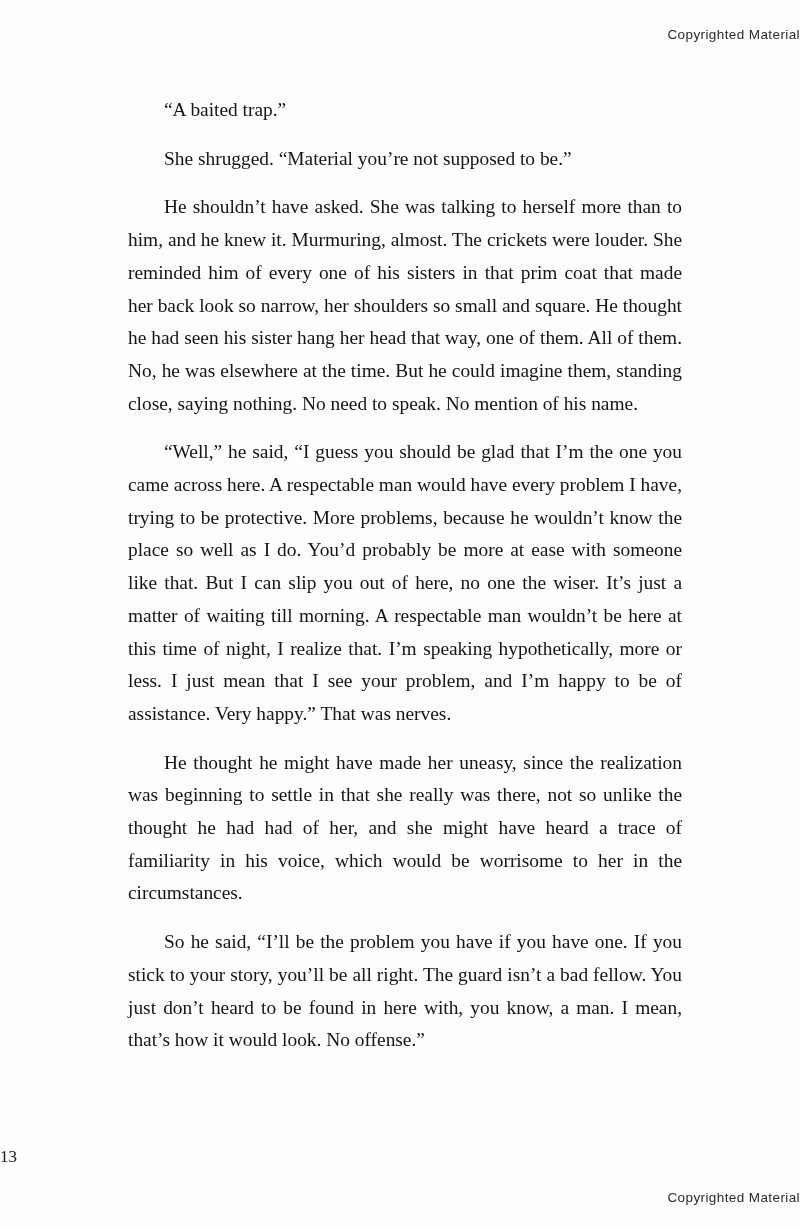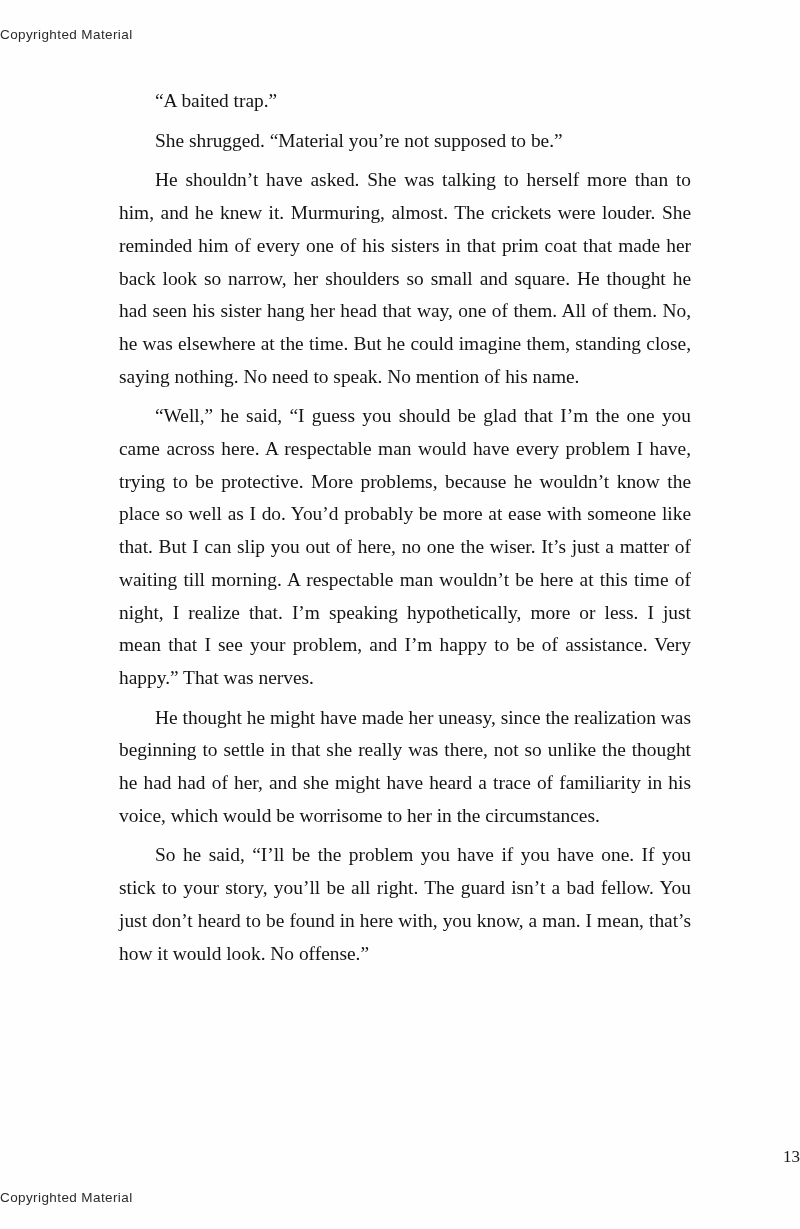--- a/index.html
+++ b/index.html
@@ -17,51 +17,51 @@
   }
   .page {
     position: absolute;
     inset: 0;
     background: #fefefe;
   }
   .watermark {
     position: absolute;
     left: 0;
     right: 0;
-    text-align: left;
+    text-align: right;
     font-family: "Liberation Sans", sans-serif;
     font-size: 13.5px;
     letter-spacing: 0.4px;
     color: #2b2b2b;
   }
   .watermark-top { top: 27px; }
   .watermark-bottom { bottom: 24px; }
 
   .text-block {
     position: absolute;
     top: 78px;
     left: 112px;
     width: 586px;
   }
   .text-block p {
-    margin: 7px;
+    margin: 16px;
     font-size: 19.4px;
     line-height: 32.7px;
     text-align: justify;
     text-justify: inter-word;
     text-indent: 36px;
     color: #141414;
     -webkit-font-smoothing: antialiased;
   }
   .folio {
     position: absolute;
     left: 0;
     right: 0;
     bottom: 62px;
-    text-align: right;
+    text-align: left;
     font-size: 17px;
     color: #1a1a1a;
     font-variant-numeric: oldstyle-nums;
   }
 </style>
 </head>
 <body>
 
 <div class="page">
 

